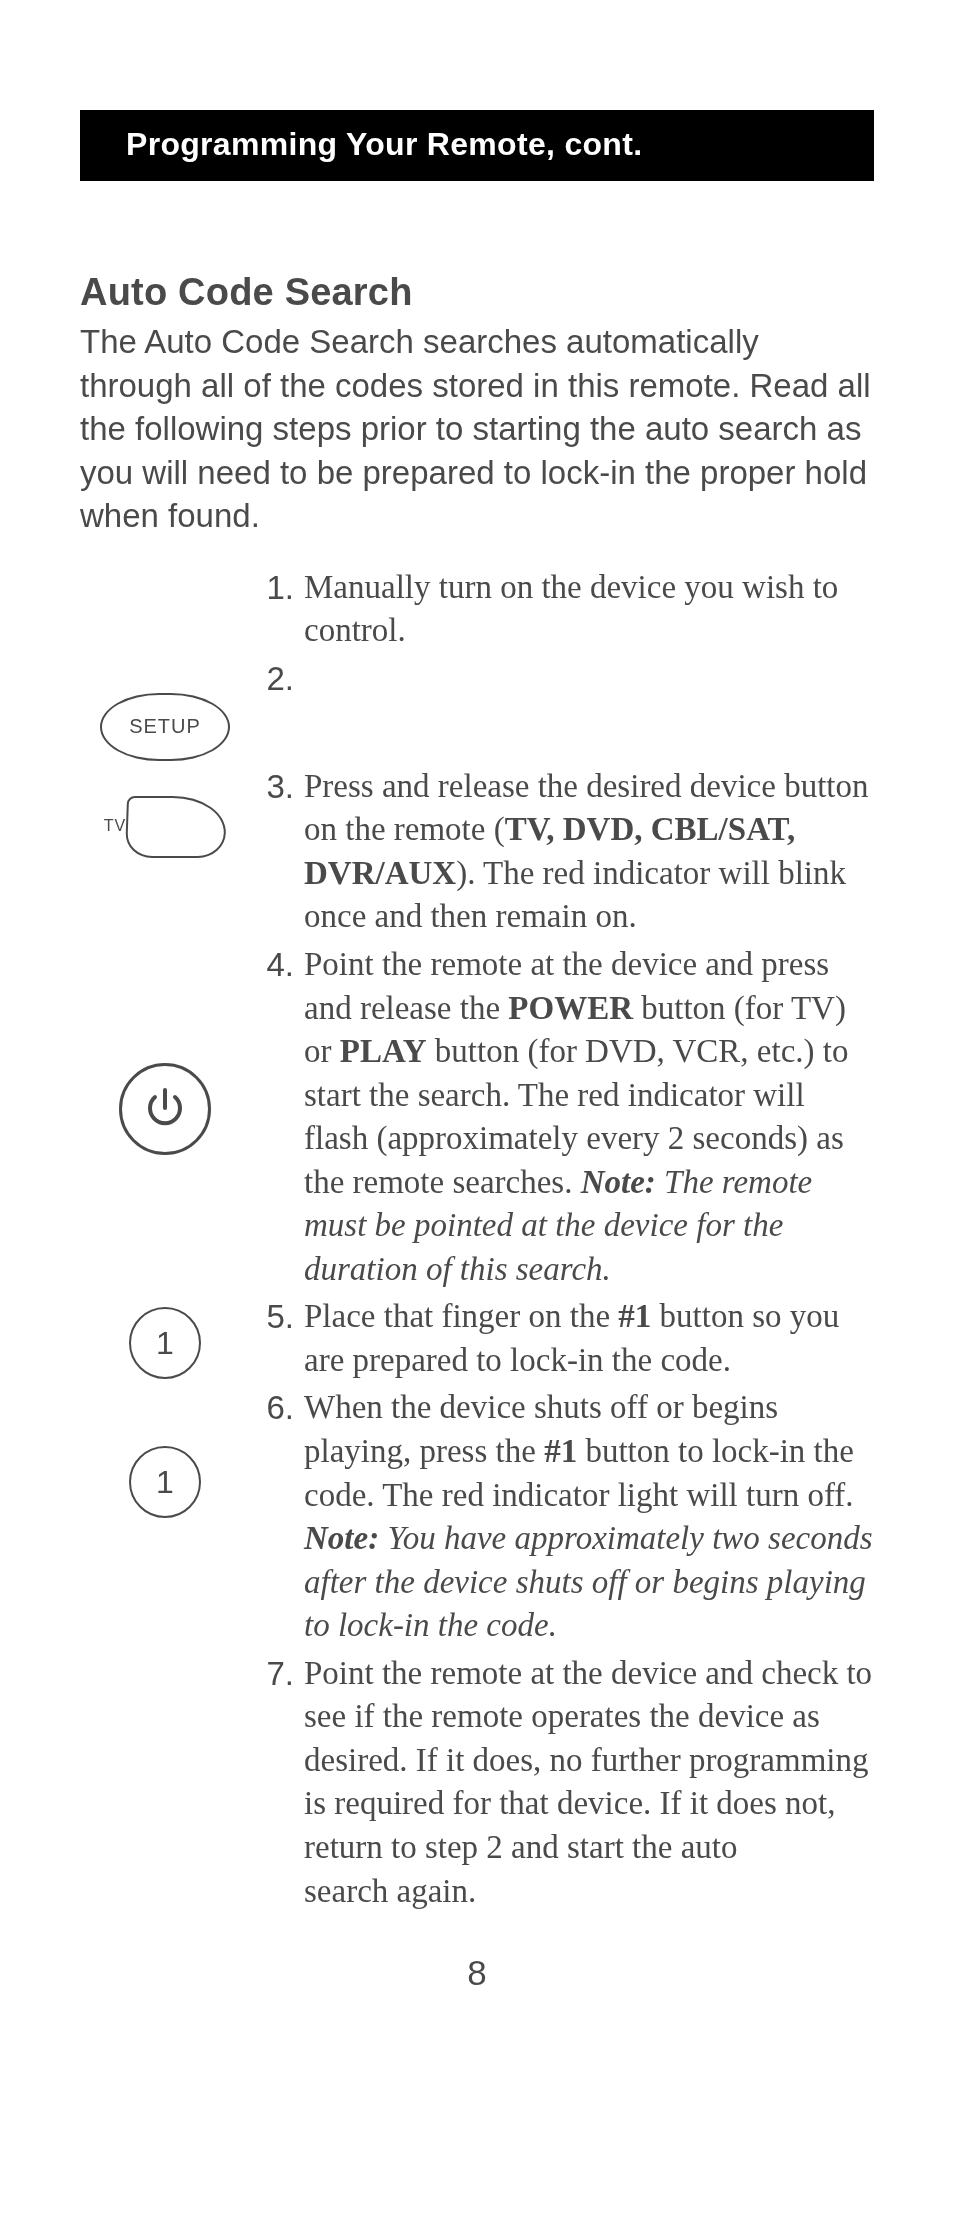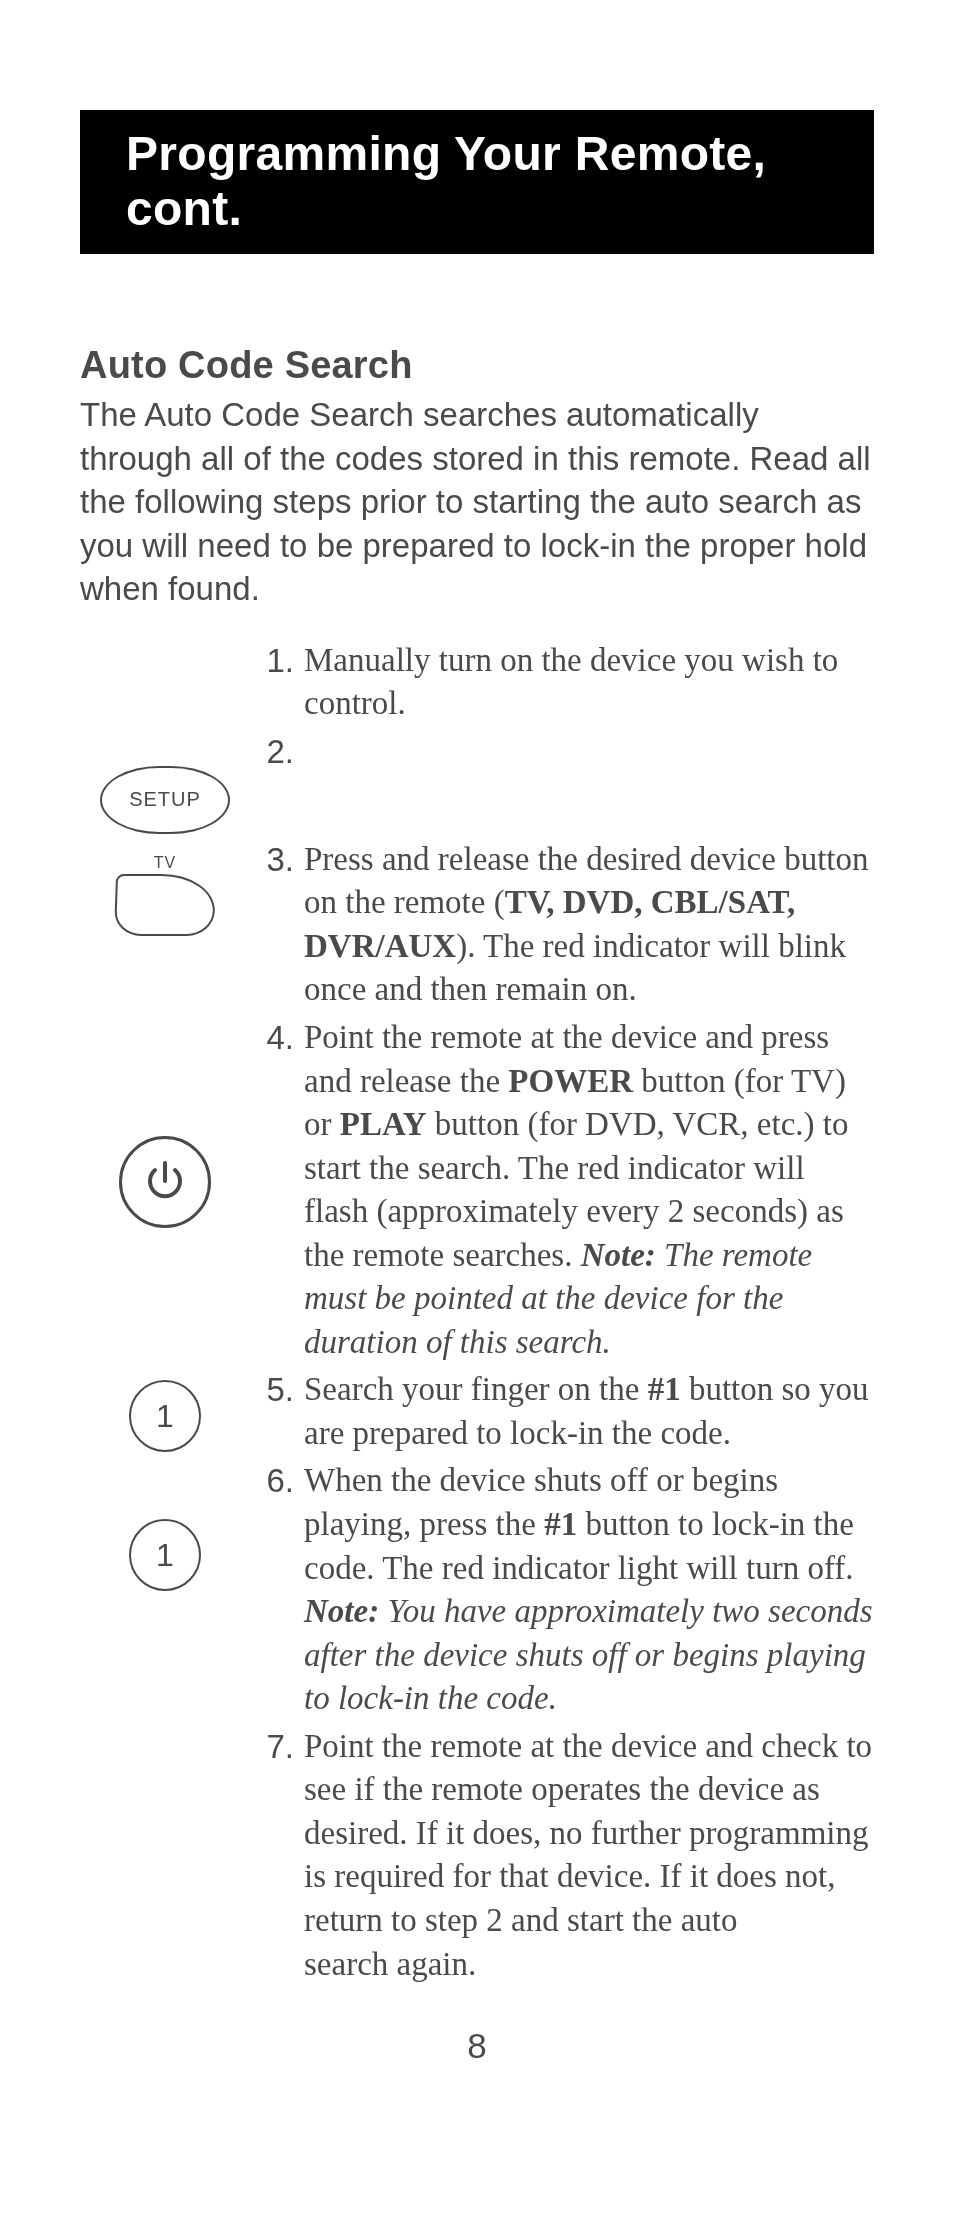--- a/index.html
+++ b/index.html
@@ -5,21 +5,21 @@
   * { box-sizing: border-box; margin: 0; padding: 0; }
   html, body { width: 954px; background: #fff; }
   body {
     font-family: -apple-system, "Segoe UI", Helvetica, Arial, sans-serif;
     color: #4a4a4a;
     padding: 110px 80px 60px 80px;
   }
   .header-bar {
     background: #000;
     color: #fff;
-    font-size: 48px;
+    font-size: 32px;
     font-weight: 600;
     padding: 16px 28px 18px 46px;
     margin-bottom: 90px;
     letter-spacing: 0.3px;
   }
   .section-title {
     font-size: 38px;
     font-weight: 700;
     color: #4a4a4a;
     margin-bottom: 6px;
@@ -72,21 +72,21 @@
   .setup-btn {
     width: 130px; height: 68px;
     border: 2px solid #4a4a4a;
     border-radius: 50% / 55%;
     display: flex; align-items: center; justify-content: center;
     font-size: 20px; letter-spacing: 1px;
     color: #4a4a4a;
     margin-top: 36px;
   }
   
-  .tv-wrap { display:flex; flex-direction:column; align-items:center; margin-top: 16px; }
+  .tv-wrap { display:flex; flex-direction:row; align-items:center; margin-top: 31px; }
   .tv-label { font-size: 16px; color:#4a4a4a; margin-bottom:2px; letter-spacing:1px;}
   .tv-btn {
     width: 100px; height: 62px;
     border: 2px solid #4a4a4a;
     border-top-left-radius: 10px;
     border-top-right-radius: 70px 48px;
     border-bottom-left-radius: 35px 32px;
     border-bottom-right-radius: 35px 32px;
     transform: skewX(-2deg);
   }
@@ -165,21 +165,21 @@
       <span>Point the remote at the device and press and release the </span><b>POWER</b><span> button (for TV) or </span><b>PLAY</b><span> button (for DVD, VCR, etc.) to start the search. The red indicator will flash (approximately every 2 seconds) as the remote searches. </span><span class="nb">Note:</span><i> The remote must be pointed at the device for the duration of this search.</i>
     </div>
   </div>
 
   <div class="step-row">
     <div class="icon-col">
       <div class="one-btn">1</div>
     </div>
     <div class="num-col">5.</div>
     <div class="text-col">
-      <span>Search your finger on the </span><b>#1</b><span> button so you are prepared to lock-in the code.</span>
+      <span>Place that finger on the </span><b>#1</b><span> button so you are prepared to lock-in the code.</span>
     </div>
   </div>
 
   <div class="step-row">
     <div class="icon-col">
       <div class="one-btn shift">1</div>
     </div>
     <div class="num-col">6.</div>
     <div class="text-col">
       <span>When the device shuts off or begins playing, press the </span><b>#1</b><span> button to lock-in the code.  The red indicator light will turn off. </span><span class="nb">Note:</span><i>  You have approximately two seconds after the device shuts off or begins playing to lock-in the code.</i>

